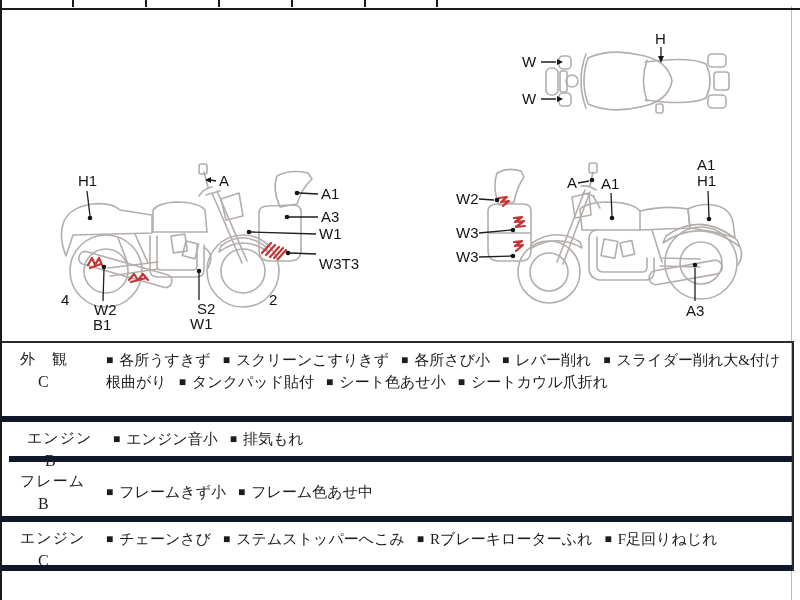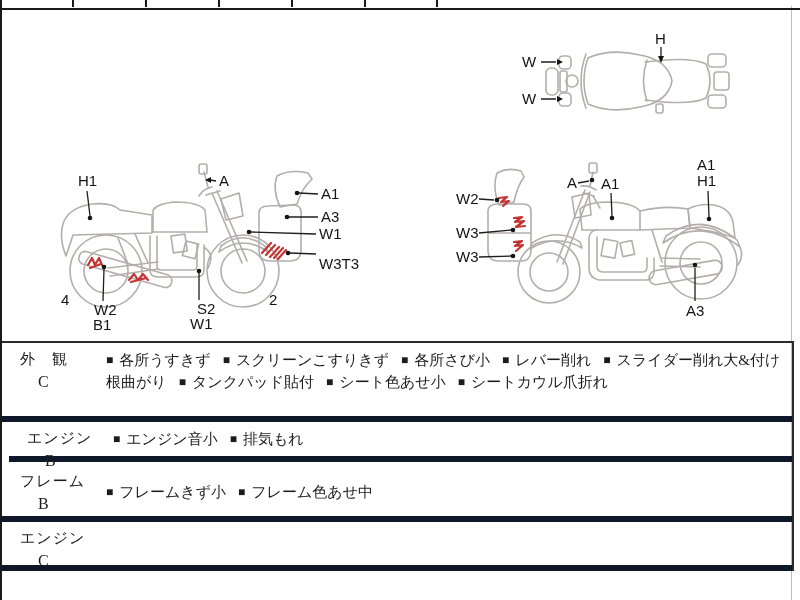--- a/index.html
+++ b/index.html
@@ -211,15 +211,16 @@
         <div class="cat">フレーム</div>
         <div class="grade">B</div>
       </div>
       <div class="titems"><span class="item"><span class="bullet">■</span>フレームきず小</span><span class="item"><span class="bullet">■</span>フレーム色あせ中</span></div>
     </div>
     <div class="trow r3">
       <div class="tlabel">
         <div class="cat">エンジン</div>
         <div class="grade">C</div>
       </div>
+      <div class="titems"><span class="item"><span class="bullet">■</span>チェーンさび</span><span class="item"><span class="bullet">■</span>ステムストッパーへこみ</span><span class="item"><span class="bullet">■</span>Rブレーキローターふれ</span><span class="item"><span class="bullet">■</span>F足回りねじれ</span></div>
     </div>
   </div>
 </div>
 
 </body></html>

